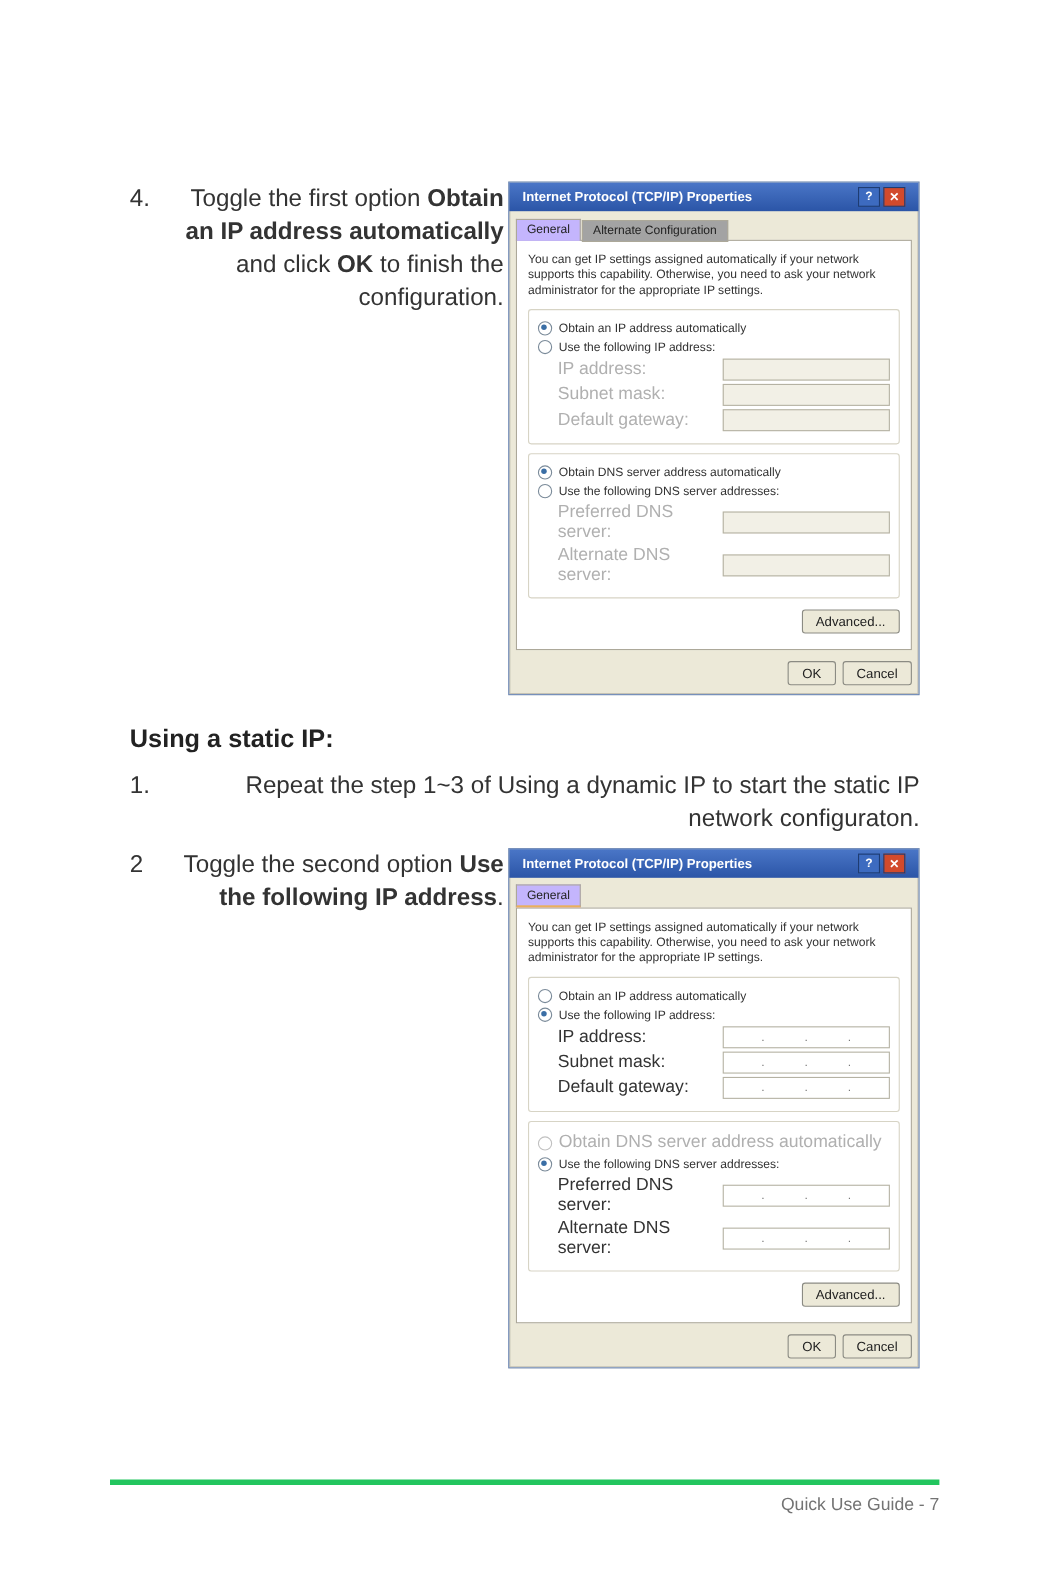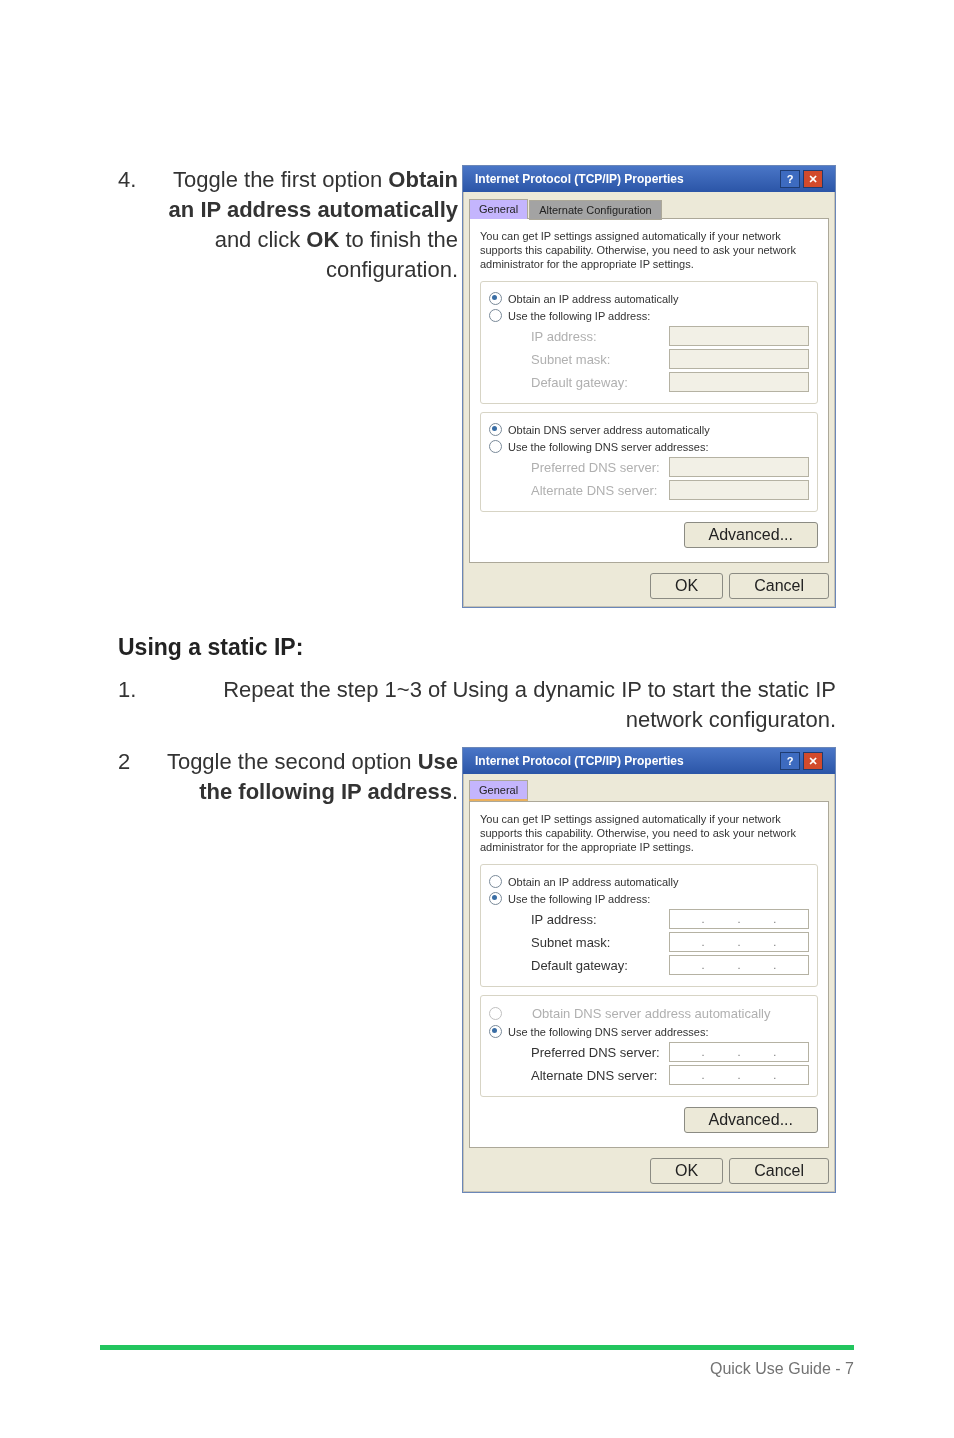--- a/index.html
+++ b/index.html
@@ -140,22 +140,21 @@
   }
   .radio.disabled { border-color: #c0c0c0; }
   .field-row {
     display: flex;
     align-items: center;
     margin: 3px 0 3px 18px;
   }
   .field-label {
     width: 150px;
     color: #333;
-    font-size: 13px;
-    margin-left: 24px;
+    font-size: 16px;
   }
   .field-label.dim { color: #b0b0b0; }
   .ip-box {
     width: 150px;
     height: 18px;
     border: 1px solid #b5b2a3;
     background: #fff;
     display: flex;
     align-items: center;
     justify-content: space-around;
@@ -168,26 +167,26 @@
   .btn-row {
     display: flex;
     justify-content: flex-end;
     gap: 6px;
     margin: 10px 6px 8px 6px;
   }
   .btn-row.inner {
     margin: 10px 0 4px 0;
   }
   .wbtn {
-    font-size: 16px;
+    font-size: 12px;
     font-family: Tahoma, Arial, sans-serif;
     background: #ece9d8;
     border: 1px solid #8b8b83;
     border-radius: 3px;
-    padding: 3px 24px;
+    padding: 3px 12px;
     color: #222;
   }
   .footer {
     position: absolute;
     bottom: 60px;
     left: 0; right: 0;
     text-align: right;
     font-size: 16px;
     color: #737373;
     border-top: 5px solid #22c55e;

